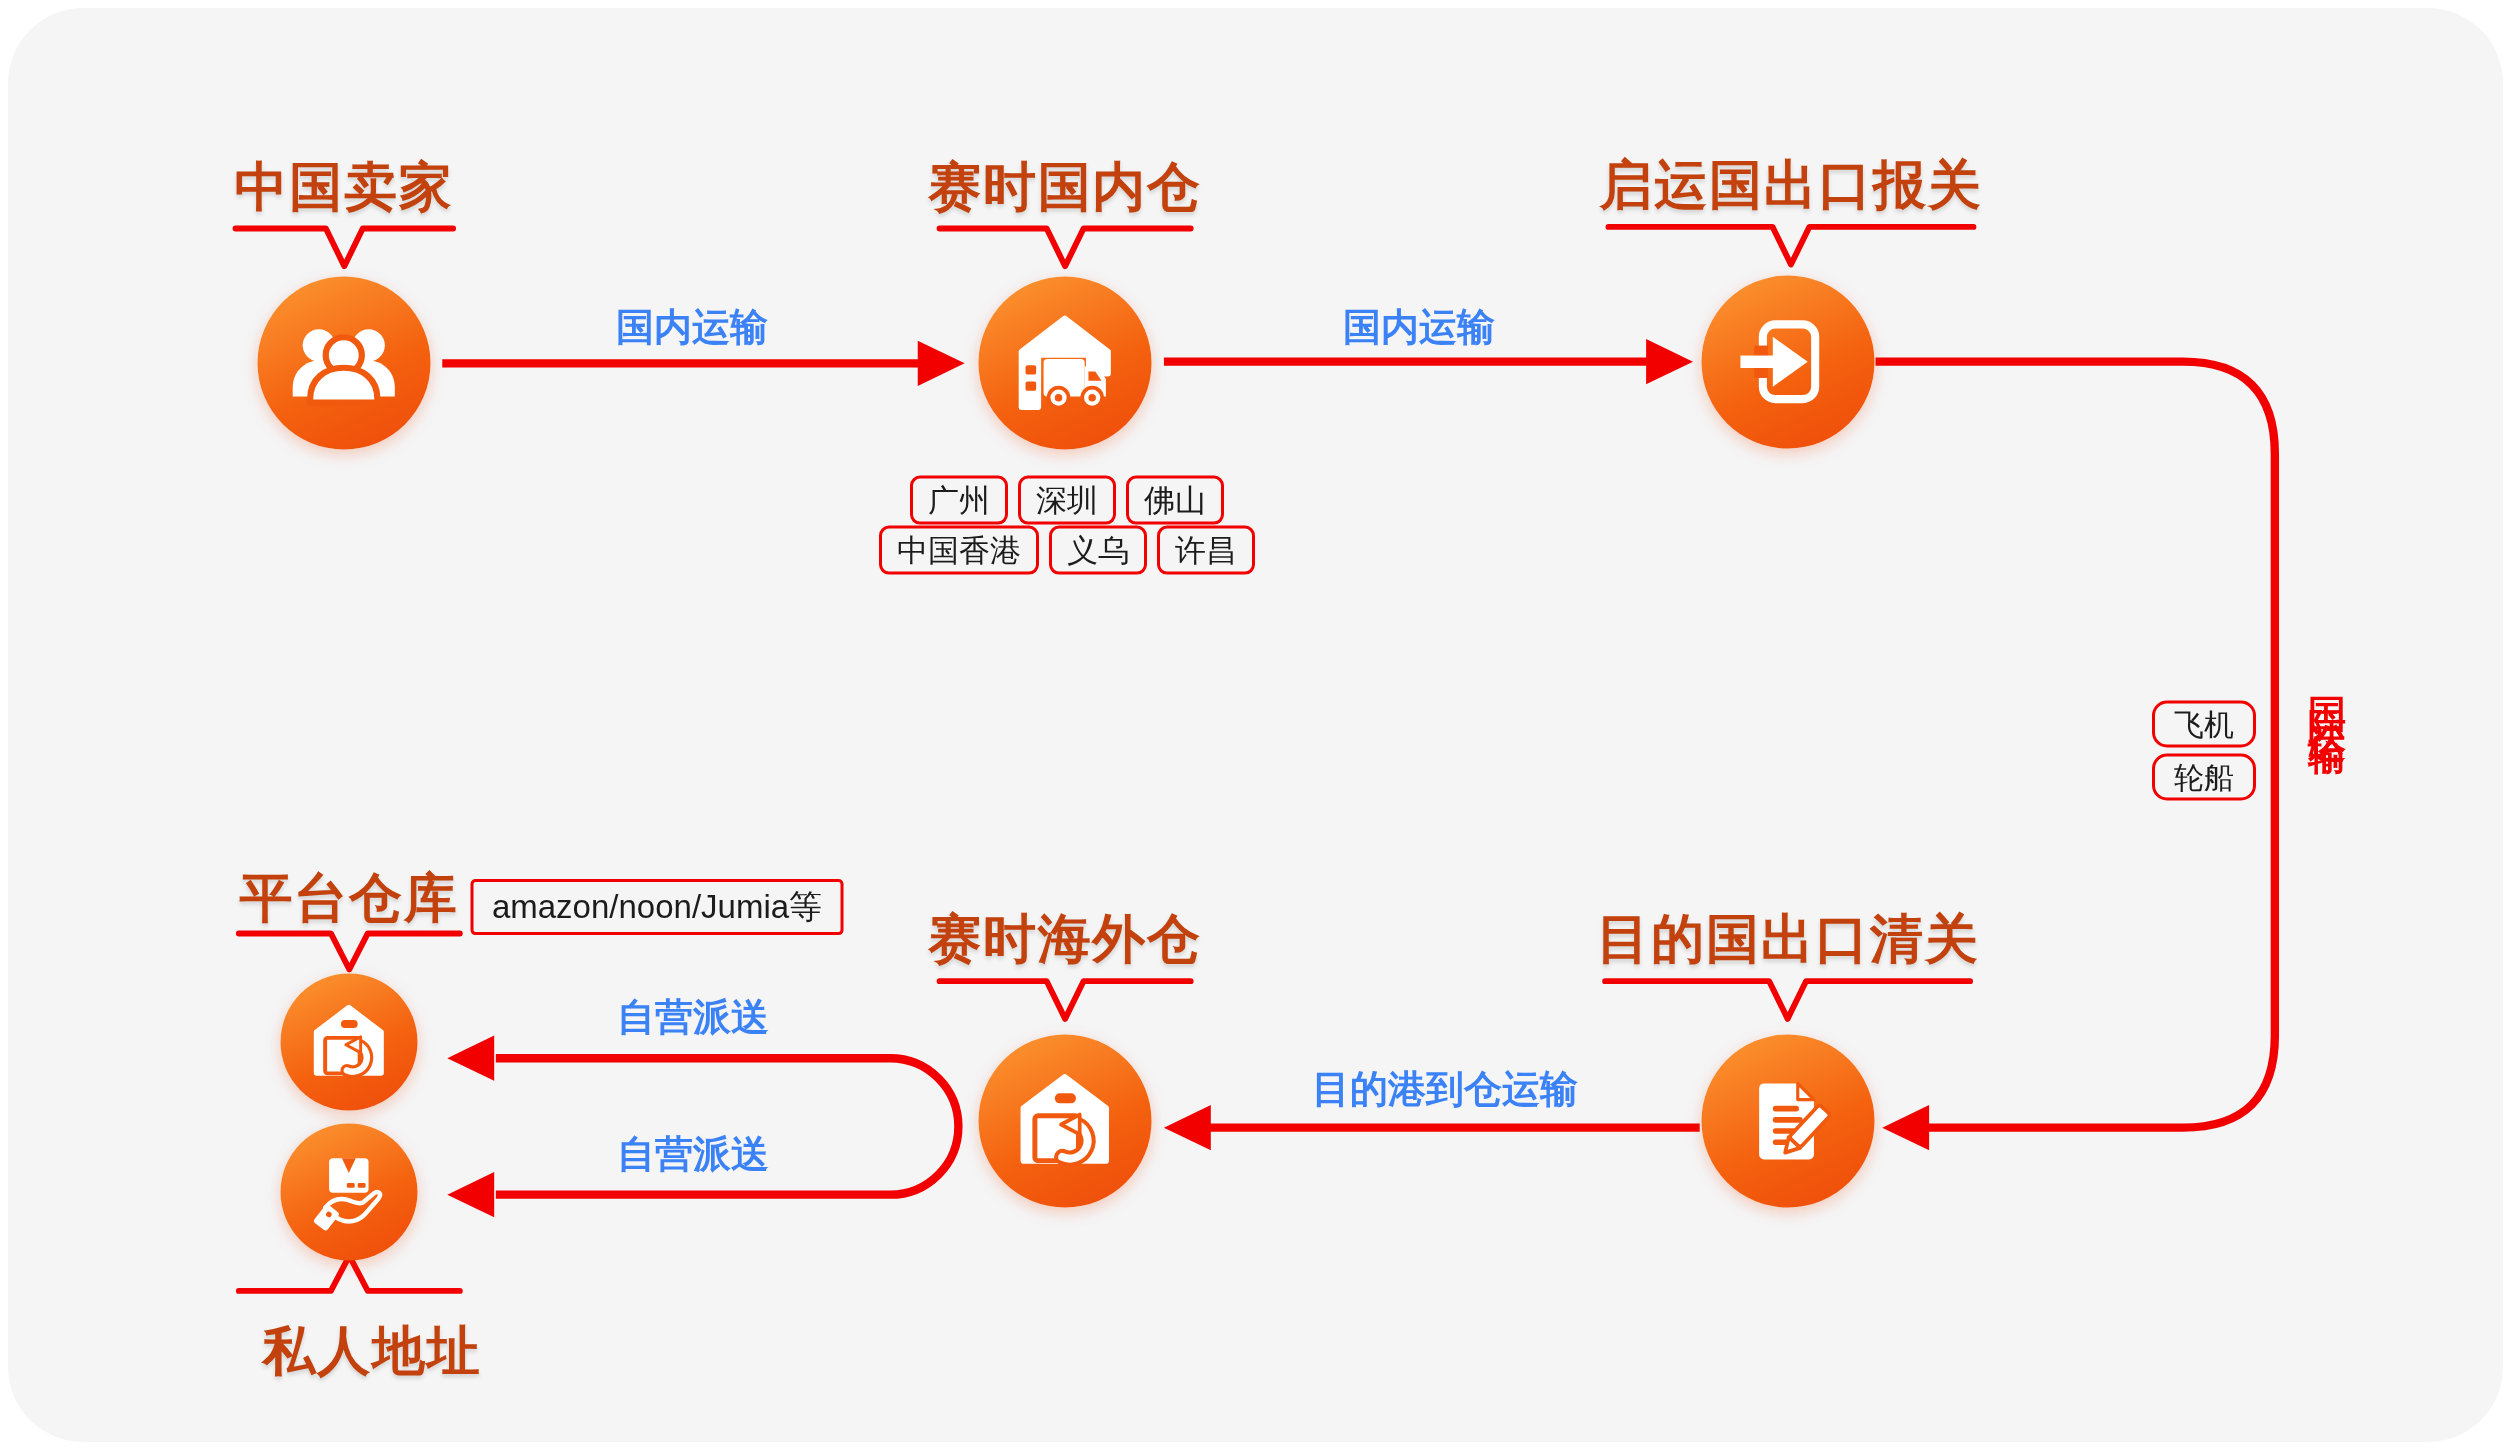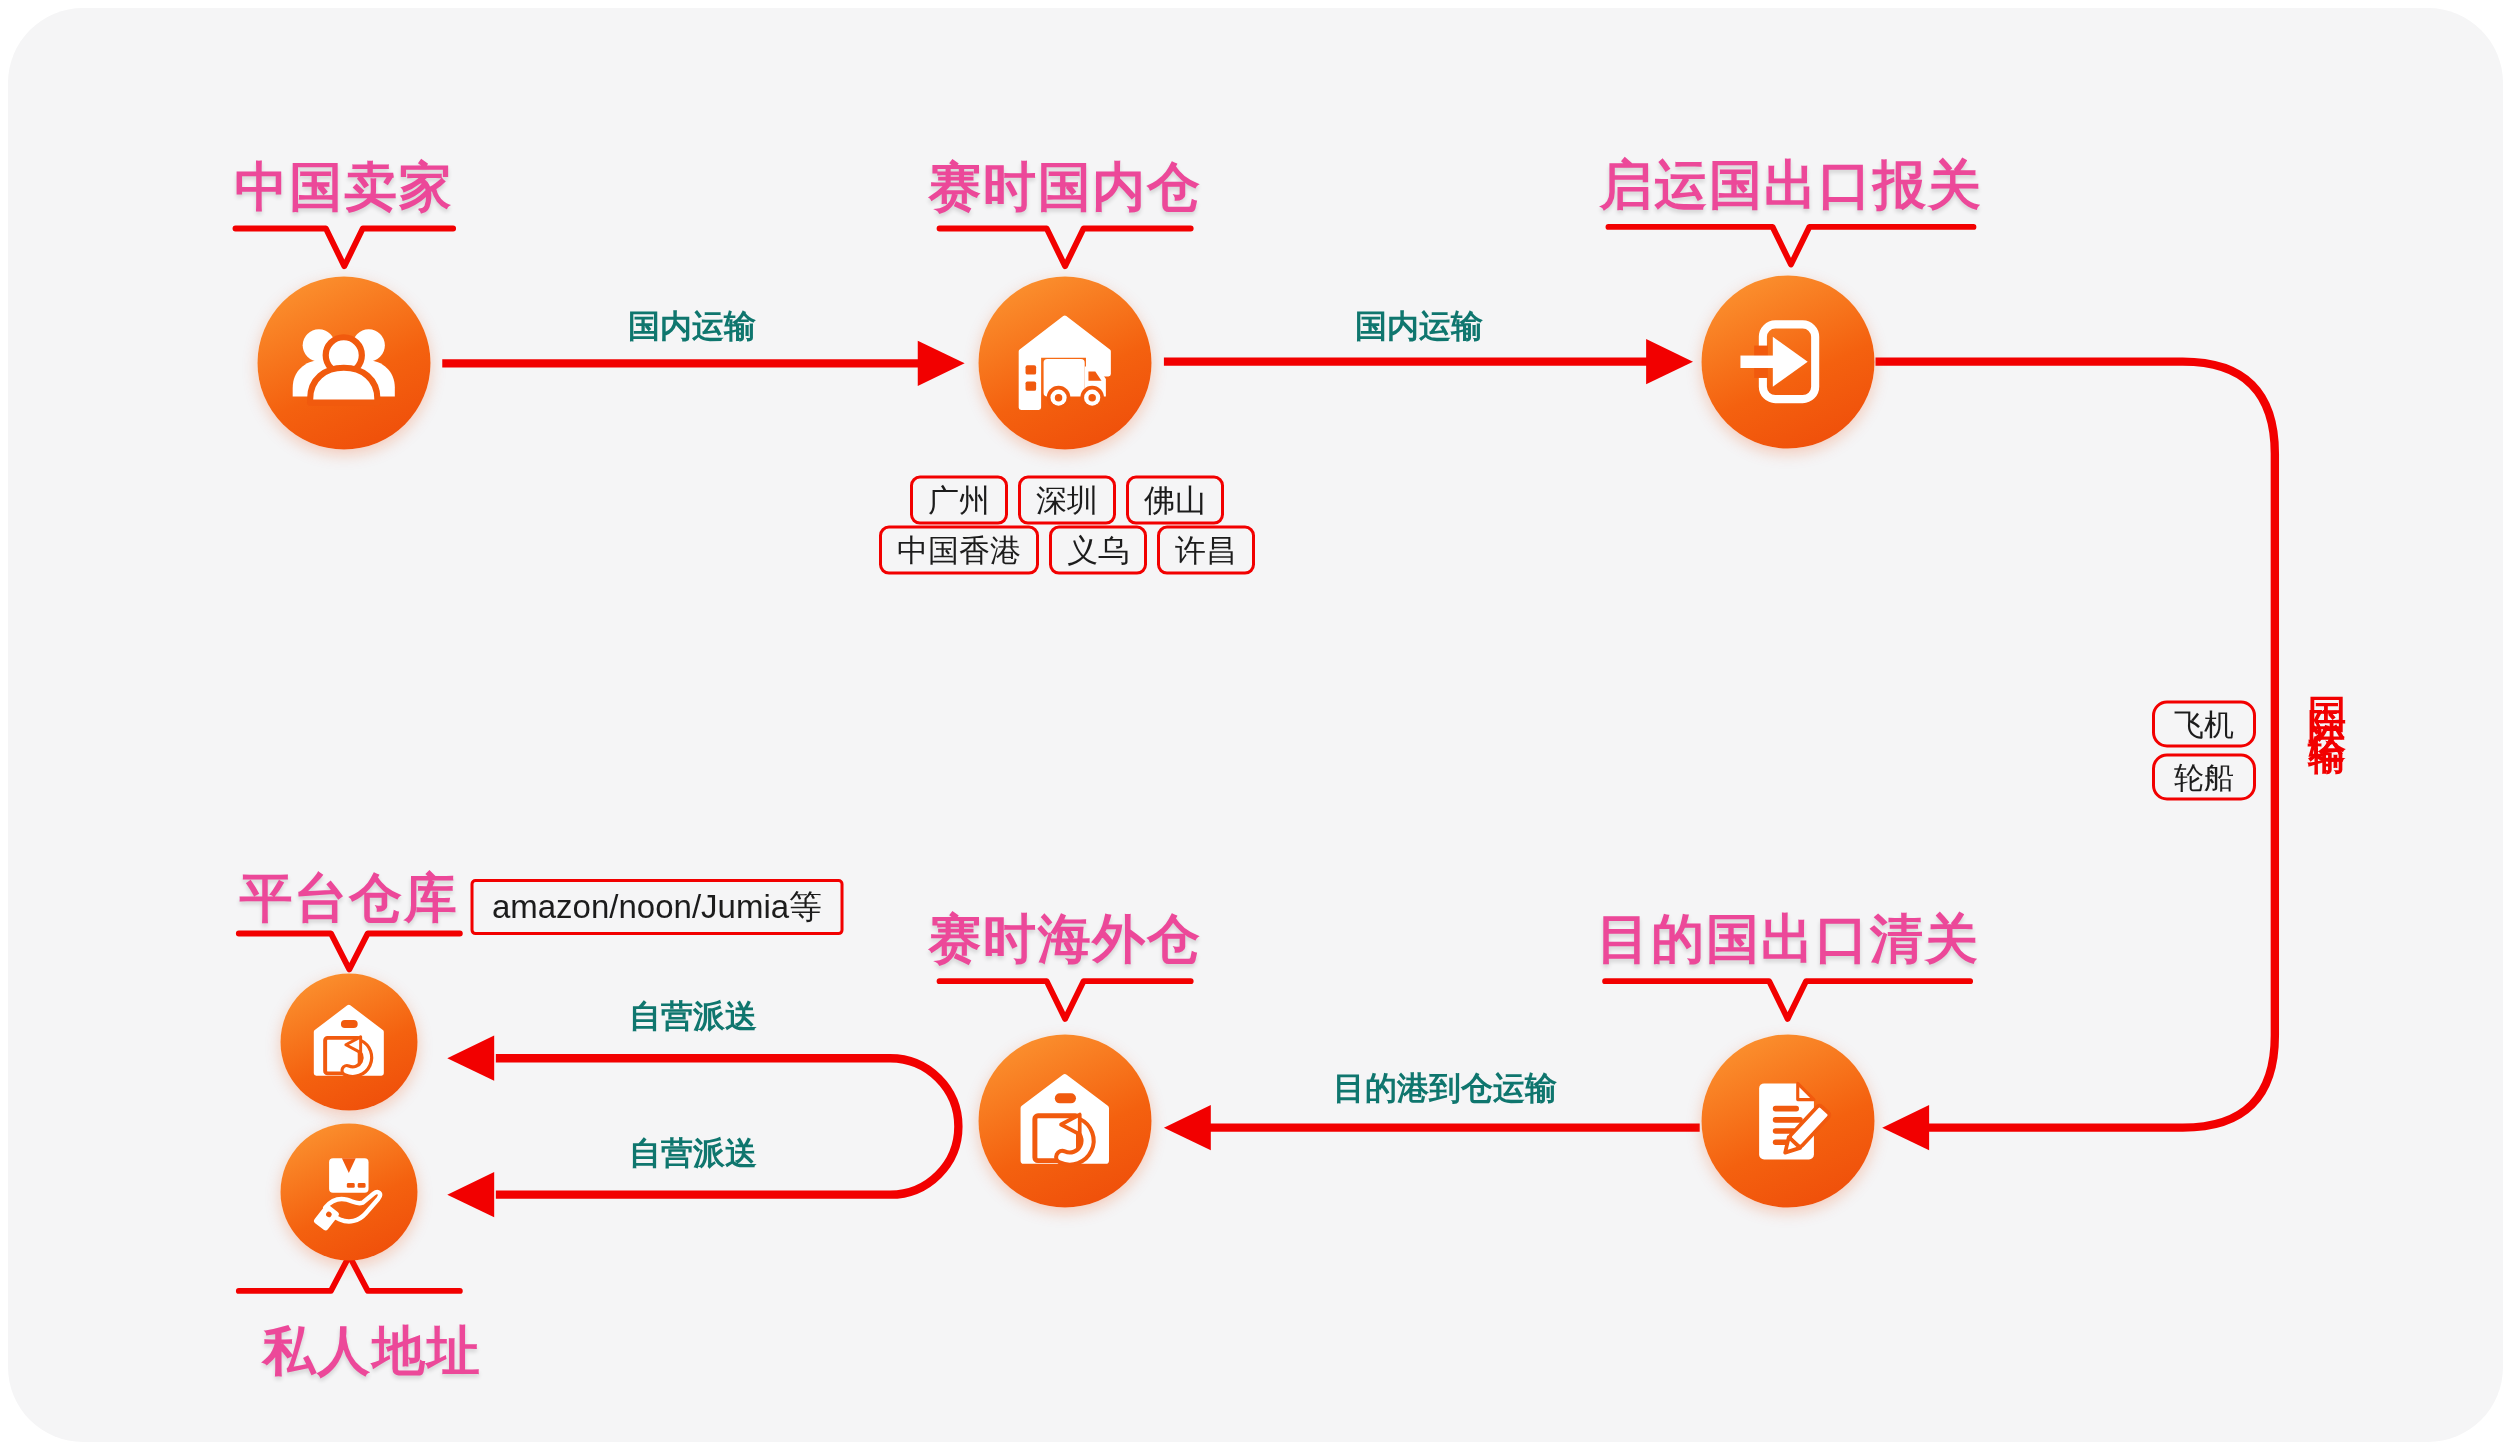--- a/index.html
+++ b/index.html
@@ -8,24 +8,24 @@
     font-family:"Liberation Sans","DejaVu Sans",sans-serif;
     background:#ffffff;
   }
   .card{
     position:absolute;left:8.4px;top:8.4px;width:2495px;height:1434px;
     background:#f5f5f6;border-radius:75px;
   }
   .overlay{position:absolute;left:0;top:0;width:2512px;height:1450px;}
   .abs{position:absolute;transform:translate(-50%,-50%);white-space:nowrap;}
   .node-title{
-    font-size:53px;font-weight:800;color:#ec4899;letter-spacing:1.7px;
+    font-size:53px;font-weight:800;color:#c2410c;letter-spacing:1.7px;
     text-shadow:0 2.5px 4.2px rgba(0,0,0,0.14);
   }
-  .edge-label{font-size:32px;font-weight:700;color:#0f766e;}
+  .edge-label{font-size:38px;font-weight:700;color:#3b82f6;}
   .circle{
     position:absolute;transform:translate(-50%,-50%);border-radius:50%;
     background:linear-gradient(155deg,#fc9733 2%,#f4610f 58%,#ee4a09 100%);
     box-shadow:0 5px 15px rgba(238,74,9,0.25);
     display:flex;align-items:center;justify-content:center;
   }
   .d206{width:173px;height:173px;}
   .d164{width:137px;height:137px;}
   .circle svg{width:72%;height:72%;}
   .tag{

